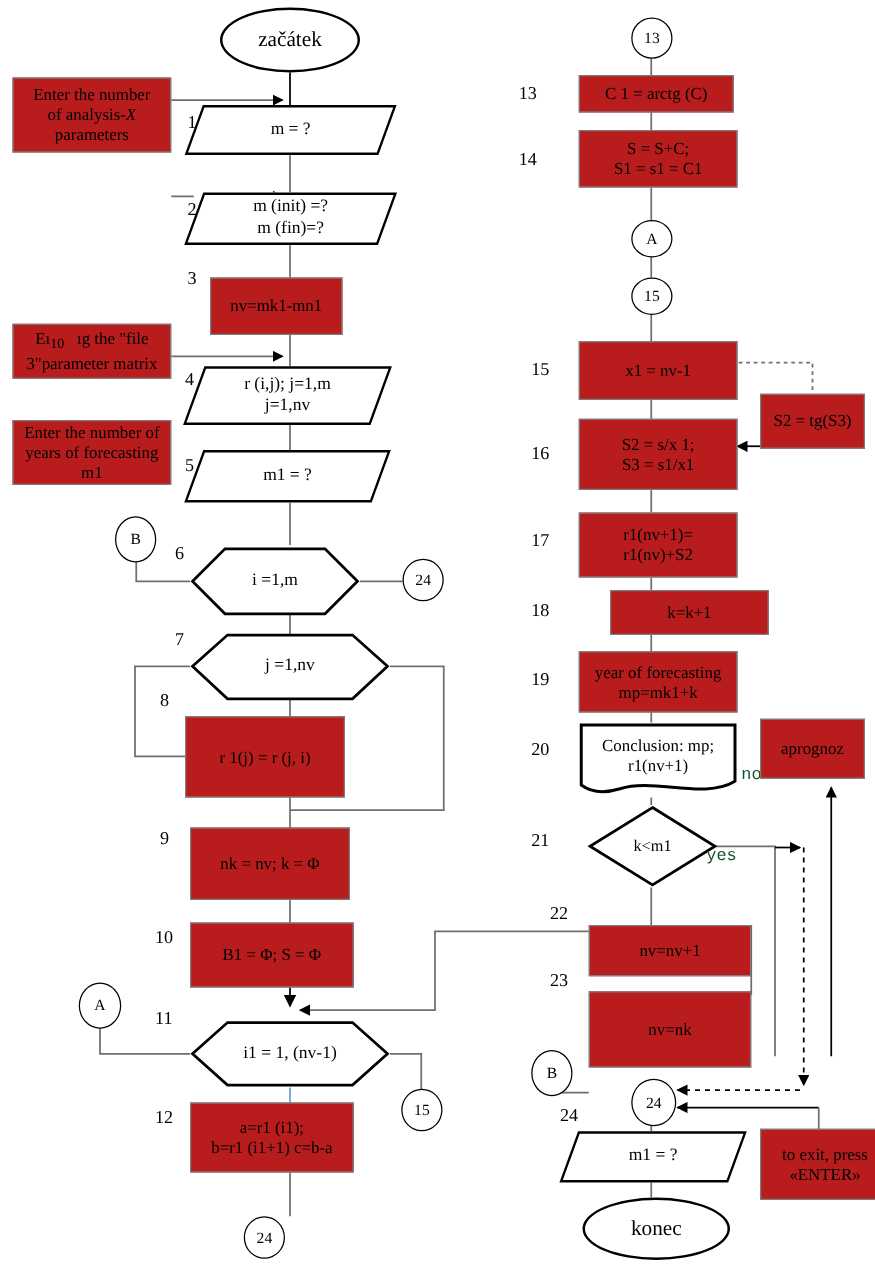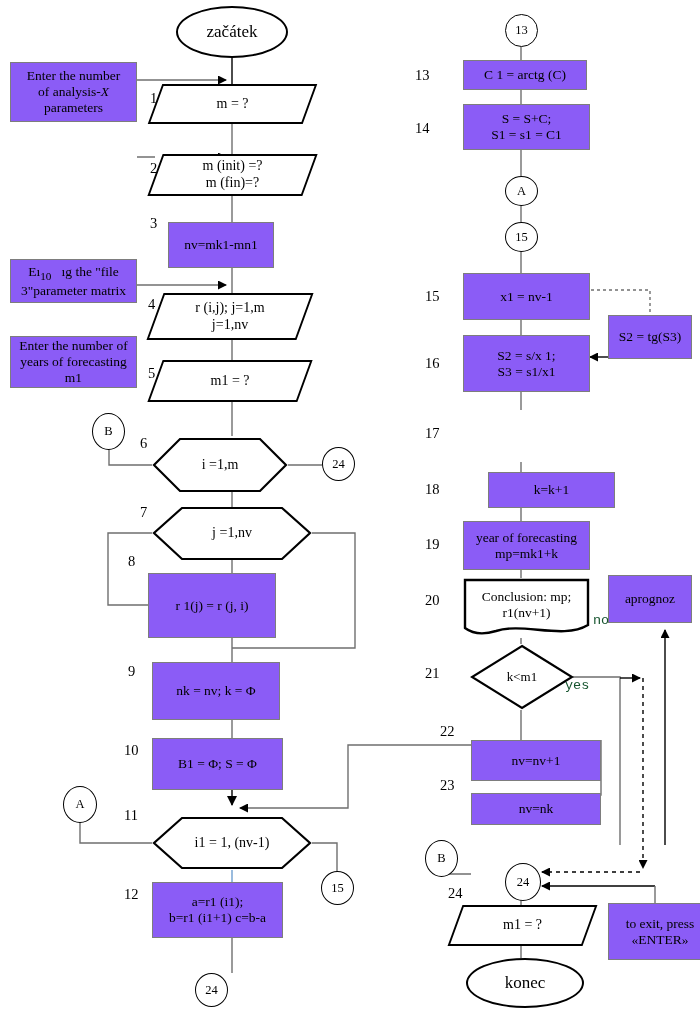--- a/index.html
+++ b/index.html
@@ -5,21 +5,21 @@
   html,body{margin:0;padding:0;background:#ffffff;}
   body{width:700px;height:1016px;font-family:"Liberation Serif",serif;color:#000;}
   #root{position:relative;width:700px;height:1016px;overflow:hidden;}
   svg#wires{position:absolute;left:0;top:0;width:700px;height:1016px;pointer-events:none;}
 
   .node{position:absolute;box-sizing:border-box;display:flex;align-items:center;
         justify-content:center;text-align:center;line-height:1.18;}
   .txt{display:block;width:100%;}
 
   
-  .rect{border:1.3px solid #7d7d7d;background:#8b5cf6;font-size:13.5px;}
+  .rect{border:1.3px solid #7d7d7d;background:#b91c1c;font-size:13.5px;}
 
   
   .para{background:#fff;font-size:14px;}
   .para .skew{position:absolute;left:0;top:0;right:0;bottom:0;
               border:2.2px solid #000;transform:skewX(-20deg);background:#fff;}
   .para .label{position:relative;z-index:2;width:100%;}
 
   
   .hexwrap{background:transparent;font-size:14px;}
   .hexwrap svg{position:absolute;left:0;top:0;}
@@ -284,20 +284,23 @@
   <div class="node rect" style="left:463px;top:273px;width:127px;height:47px;">
     <span class="txt">x1 = nv-1</span>
   </div>
   <div class="stepnum" style="left:425px;top:288px;">15</div>
 
   <div class="node rect" style="left:463px;top:335px;width:127px;height:57px;">
     <span class="txt">S2 = s/x 1;<br>S3 = s1/x1</span>
   </div>
   <div class="stepnum" style="left:425px;top:355px;">16</div>
 
+  <div class="node rect" style="left:463px;top:410px;width:127px;height:52px;">
+    <span class="txt">r1(nv+1)=<br>r1(nv)+S2</span>
+  </div>
   <div class="stepnum" style="left:425px;top:425px;">17</div>
 
   <div class="node rect" style="left:488px;top:472px;width:127px;height:36px;">
     <span class="txt">k=k+1</span>
   </div>
   <div class="stepnum" style="left:425px;top:481px;">18</div>
 
   <div class="node rect" style="left:463px;top:521px;width:127px;height:49px;">
     <span class="txt">year of forecasting<br>mp=mk1+k</span>
   </div>
@@ -319,21 +322,21 @@
   </div>
   <div class="stepnum" style="left:425px;top:665px;">21</div>
   <div class="edgelbl" style="left:593px;top:613px;">no</div>
   <div class="edgelbl" style="left:565px;top:678px;">yes</div>
 
   <div class="node rect" style="left:471px;top:740px;width:130px;height:41px;">
     <span class="txt">nv=nv+1</span>
   </div>
   <div class="stepnum" style="left:440px;top:723px;">22</div>
 
-  <div class="node rect" style="left:471px;top:793px;width:130px;height:32px;">
+  <div class="node rect" style="left:471px;top:793px;width:130px;height:61px;">
     <span class="txt">nv=nk</span>
   </div>
   <div class="stepnum" style="left:440px;top:777px;">23</div>
 
   <div class="node conn" style="left:425px;top:840px;width:33px;height:37px;">
     <span class="txt">B</span>
   </div>
   <div class="node conn" style="left:505px;top:863px;width:36px;height:38px;">
     <span class="txt">24</span>
   </div>

